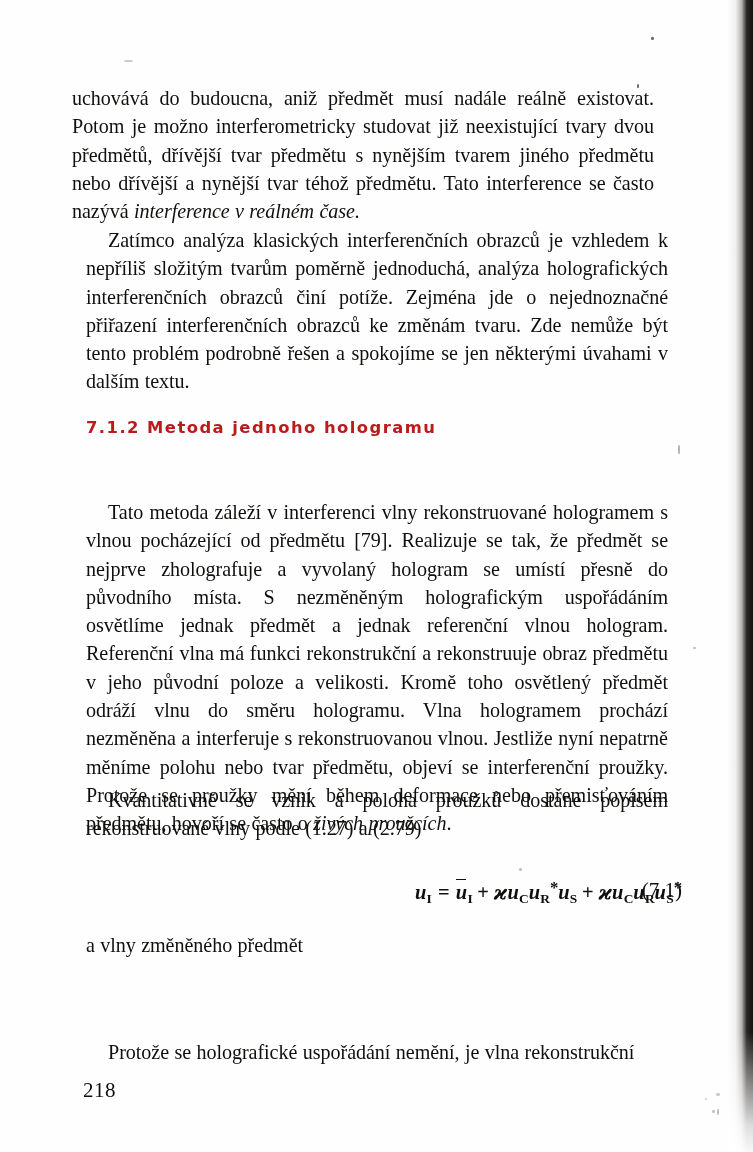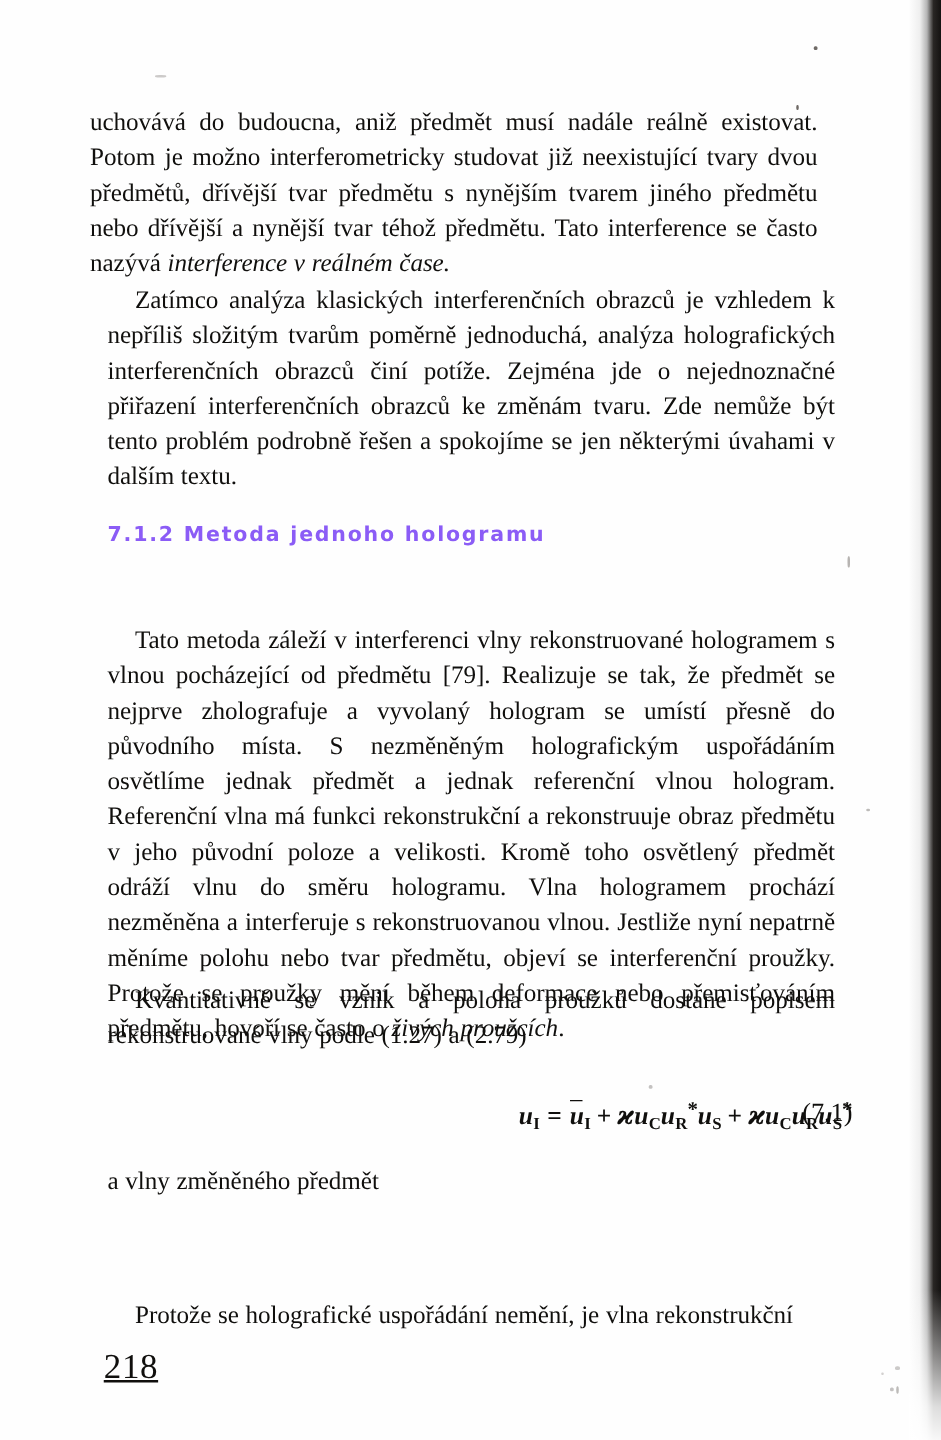--- a/index.html
+++ b/index.html
@@ -69,21 +69,21 @@
   .eq-2-row     { position: absolute; left: 86px; top: 965px; width: 596px; }
   .para-block-5 { position: absolute; left: 86px; top: 1013px; width: 582px; margin-top: 25px; }
   .folio        { position: absolute; left: 83px; top: 1078px; }
 
   h2.section-heading {
     margin: 0;
     font-family: "DejaVu Sans", "Liberation Sans", sans-serif;
     font-size: 16.4px;
     font-weight: bold;
     letter-spacing: 1.45px;
-    color: #8b5cf6;
+    color: #b91c1c;
   }
 
   
   .eq-row {
     display: flex;
     align-items: baseline;
     justify-content: flex-end;
     position: relative;
   }
   .eq-body {
@@ -121,23 +121,22 @@
     position: absolute;
     left: 4%;
     right: 8%;
     top: -0.14em;
     height: 1.6px;
     background: currentColor;
   }
   .prime { font-style: normal; }
 
   .folio-num {
-    font-size: 28px;
+    font-size: 21px;
     letter-spacing: 0.5px;
-    text-decoration: underline;
   }
 </style>
 </head>
 <body>
 
 <div class="page">
 
   <div class="scan-edge"></div>
   <div class="scan-edge-fade"></div>
   <div class="speck" style="left:651px; top:37px; width:3px; height:3px;"></div>

